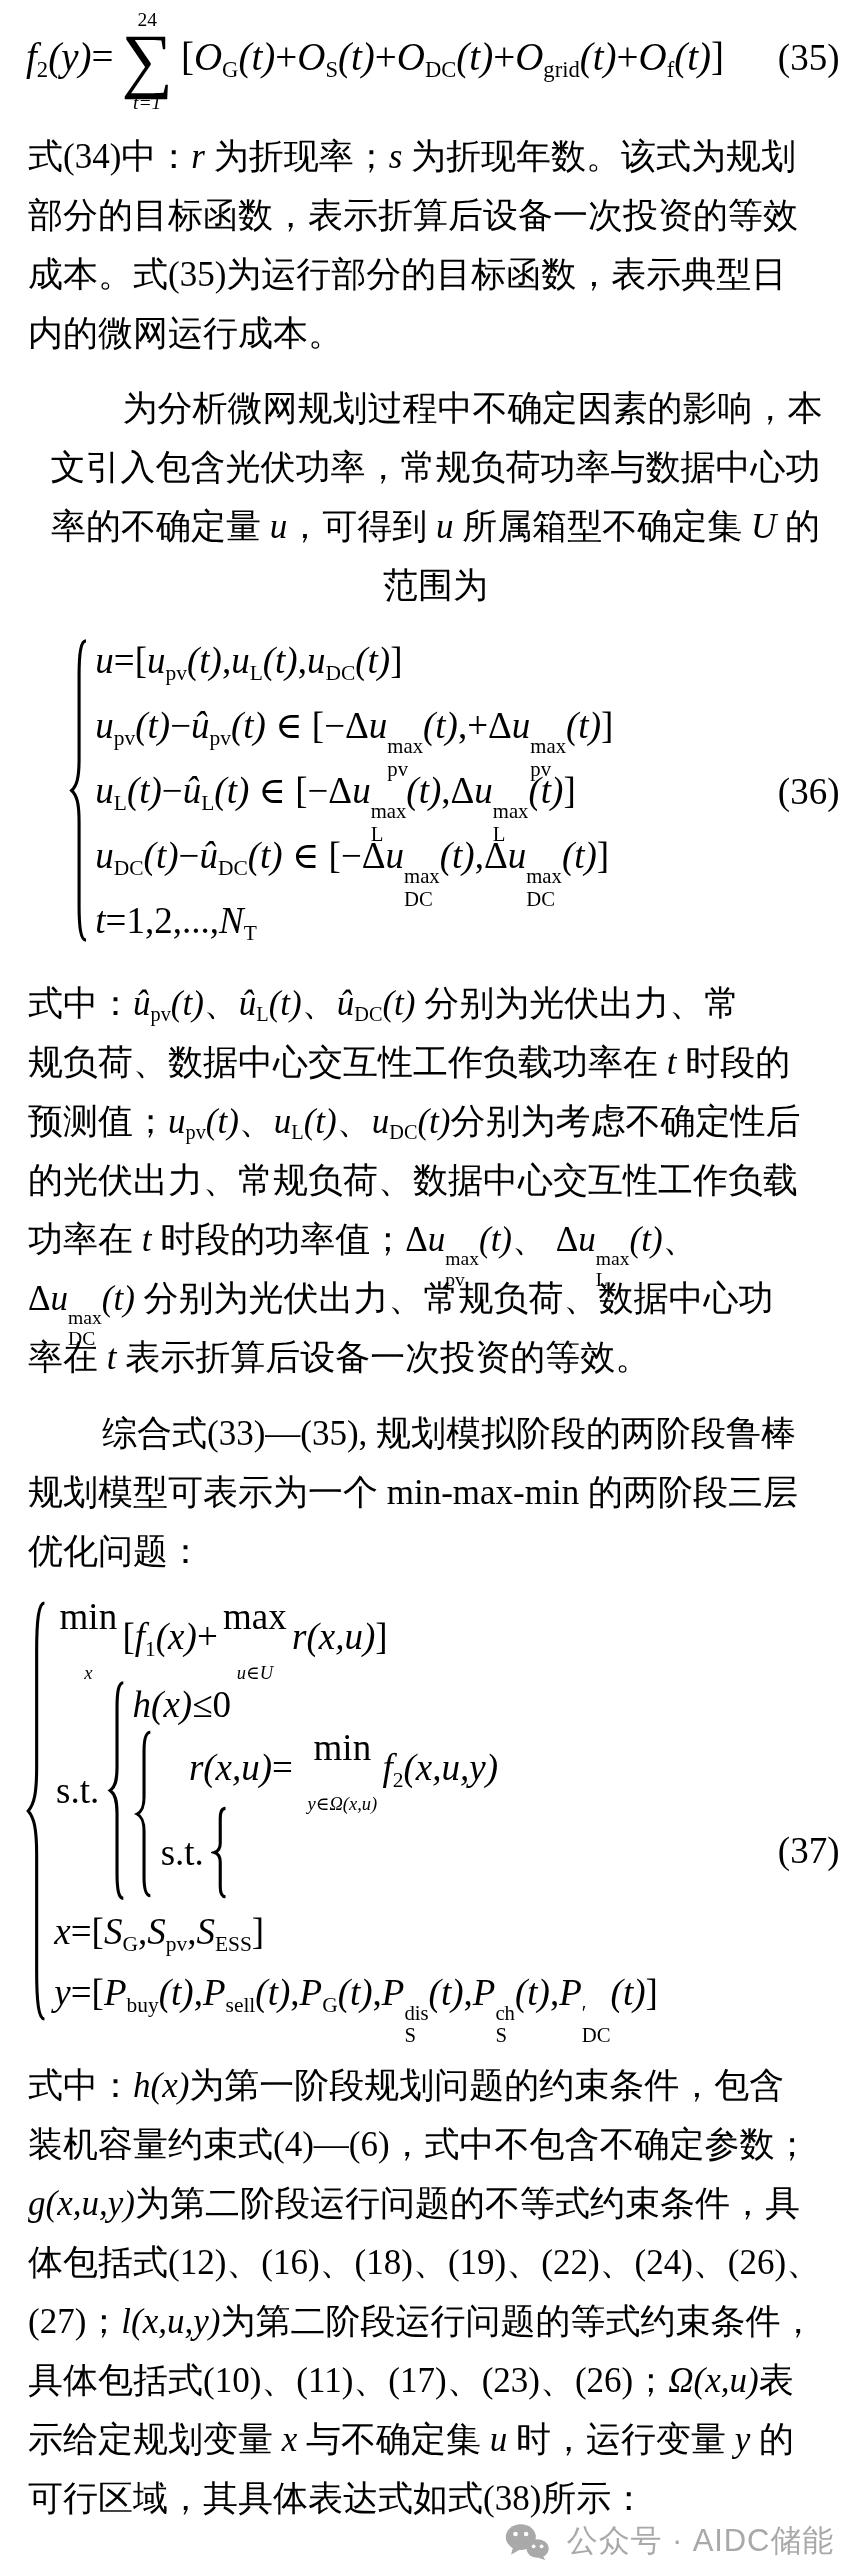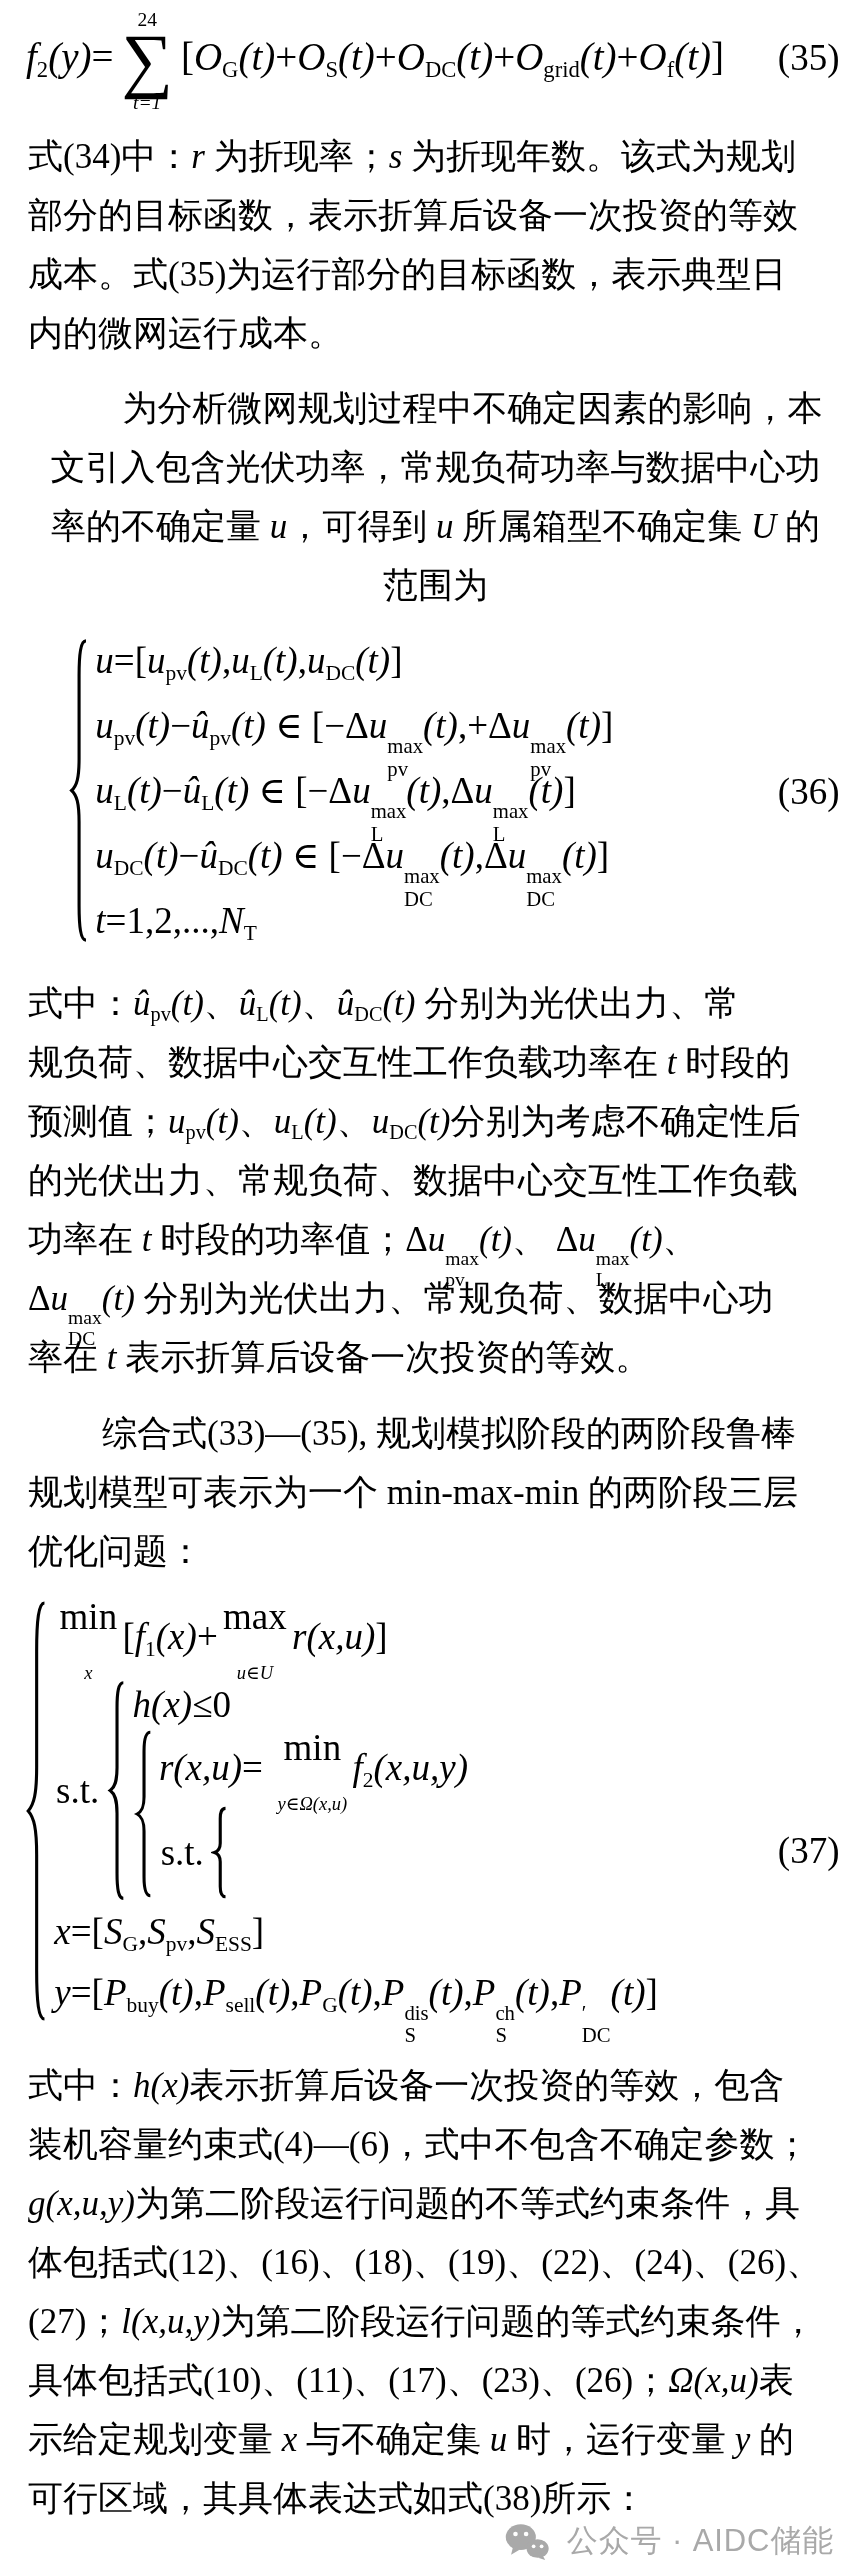--- a/index.html
+++ b/index.html
@@ -31,21 +31,21 @@
   .brace path{stroke:#000;stroke-width:3.1;fill:none;vector-effect:non-scaling-stroke;}
   .br-36{width:23px;height:315px;}
   .br-out{width:26px;height:438px;}
   .br-l2{width:21px;height:227px;}
   .br-l3{width:21px;height:172px;}
   .br-l4{width:17.6px;height:93px;}
   .col{display:flex;flex-direction:column;justify-content:center;}
   .eq-line{white-space:pre;}
   .r-min{height:81px;line-height:81px;}
   .r-sm{height:47px;line-height:47px;}
-  .r-rmin{height:77px;line-height:77px;}
+  .r-rmin{height:77px;line-height:77px;margin-left:30px;}
   .r-x{height:55px;line-height:55px;}
   .r-y{height:67px;line-height:67px;}
   .st{margin:0 7px 0 1.8px;}
   
   .tk{white-space:pre;}
   .it{font-style:italic;white-space:pre;}
   .sub{font-size:.58em;vertical-align:-0.32em;}
   .ss{display:inline-flex;flex-direction:column;align-items:flex-start;font-size:.56em;line-height:1.08;vertical-align:-0.72em;text-align:left;}
   .bigop{display:inline-flex;flex-direction:column;align-items:center;line-height:1;vertical-align:middle;margin:0 8px;}
   .op-t{font-size:.5em;}
@@ -148,21 +148,21 @@
           </div>
         </div>
         <div class="eq-line r-x"><span class="tk it">x</span><span class="tk">=[</span><span class="tk it">S</span><span class="sub">G</span><span class="tk">,</span><span class="tk it">S</span><span class="sub">pv</span><span class="tk">,</span><span class="tk it">S</span><span class="sub">ESS</span><span class="tk">]</span></div>
         <div class="eq-line r-y"><span class="tk it">y</span><span class="tk">=[</span><span class="tk it">P</span><span class="sub">buy</span><span class="tk it">(t)</span><span class="tk">,</span><span class="tk it">P</span><span class="sub">sell</span><span class="tk it">(t)</span><span class="tk">,</span><span class="tk it">P</span><span class="sub">G</span><span class="tk it">(t)</span><span class="tk">,</span><span class="tk it">P</span><span class="ss"><span class="ss-t">dis</span><span class="ss-b">S</span></span><span class="tk it">(t)</span><span class="tk">,</span><span class="tk it">P</span><span class="ss"><span class="ss-t">ch</span><span class="ss-b">S</span></span><span class="tk it">(t)</span><span class="tk">,</span><span class="tk it">P</span><span class="ss"><span class="ss-t">′</span><span class="ss-b">DC</span></span><span class="tk it">(t)</span><span class="tk">]</span></div>
       </div>
     </div>
     <div class="eq-label">(37)</div>
   </div>
 
   <div class="para m-p5">
-      <div class="mline"><span class="tk">式中：</span><span class="tk it">h</span><span class="tk it">(x)</span><span class="tk">表示折算后设备一次投资的等效，包含</span></div>
+      <div class="mline"><span class="tk">式中：</span><span class="tk it">h</span><span class="tk it">(x)</span><span class="tk">为第一阶段规划问题的约束条件，包含</span></div>
       <div class="mline"><span class="tk">装机容量约束式(4)—(6)，式中不包含不确定参数；</span></div>
       <div class="mline"><span class="tk it">g</span><span class="tk it">(x,u,y)</span><span class="tk">为第二阶段运行问题的不等式约束条件，具</span></div>
       <div class="mline"><span class="tk">体包括式(12)、(16)、(18)、(19)、(22)、(24)、(26)、</span></div>
       <div class="mline"><span class="tk">(27)；</span><span class="tk it">l</span><span class="tk it">(x,u,y)</span><span class="tk">为第二阶段运行问题的等式约束条件，</span></div>
       <div class="mline"><span class="tk">具体包括式(10)、(11)、(17)、(23)、(26)；</span><span class="tk it">Ω</span><span class="tk it">(x,u)</span><span class="tk">表</span></div>
       <div class="mline"><span class="tk">示给定规划变量 </span><span class="tk it">x</span><span class="tk"> 与不确定集 </span><span class="tk it">u</span><span class="tk"> 时，运行变量 </span><span class="tk it">y</span><span class="tk"> 的</span></div>
       <div class="mline"><span class="tk">可行区域，其具体表达式如式(38)所示：</span></div>
     </div>
 
   <div class="watermark">

